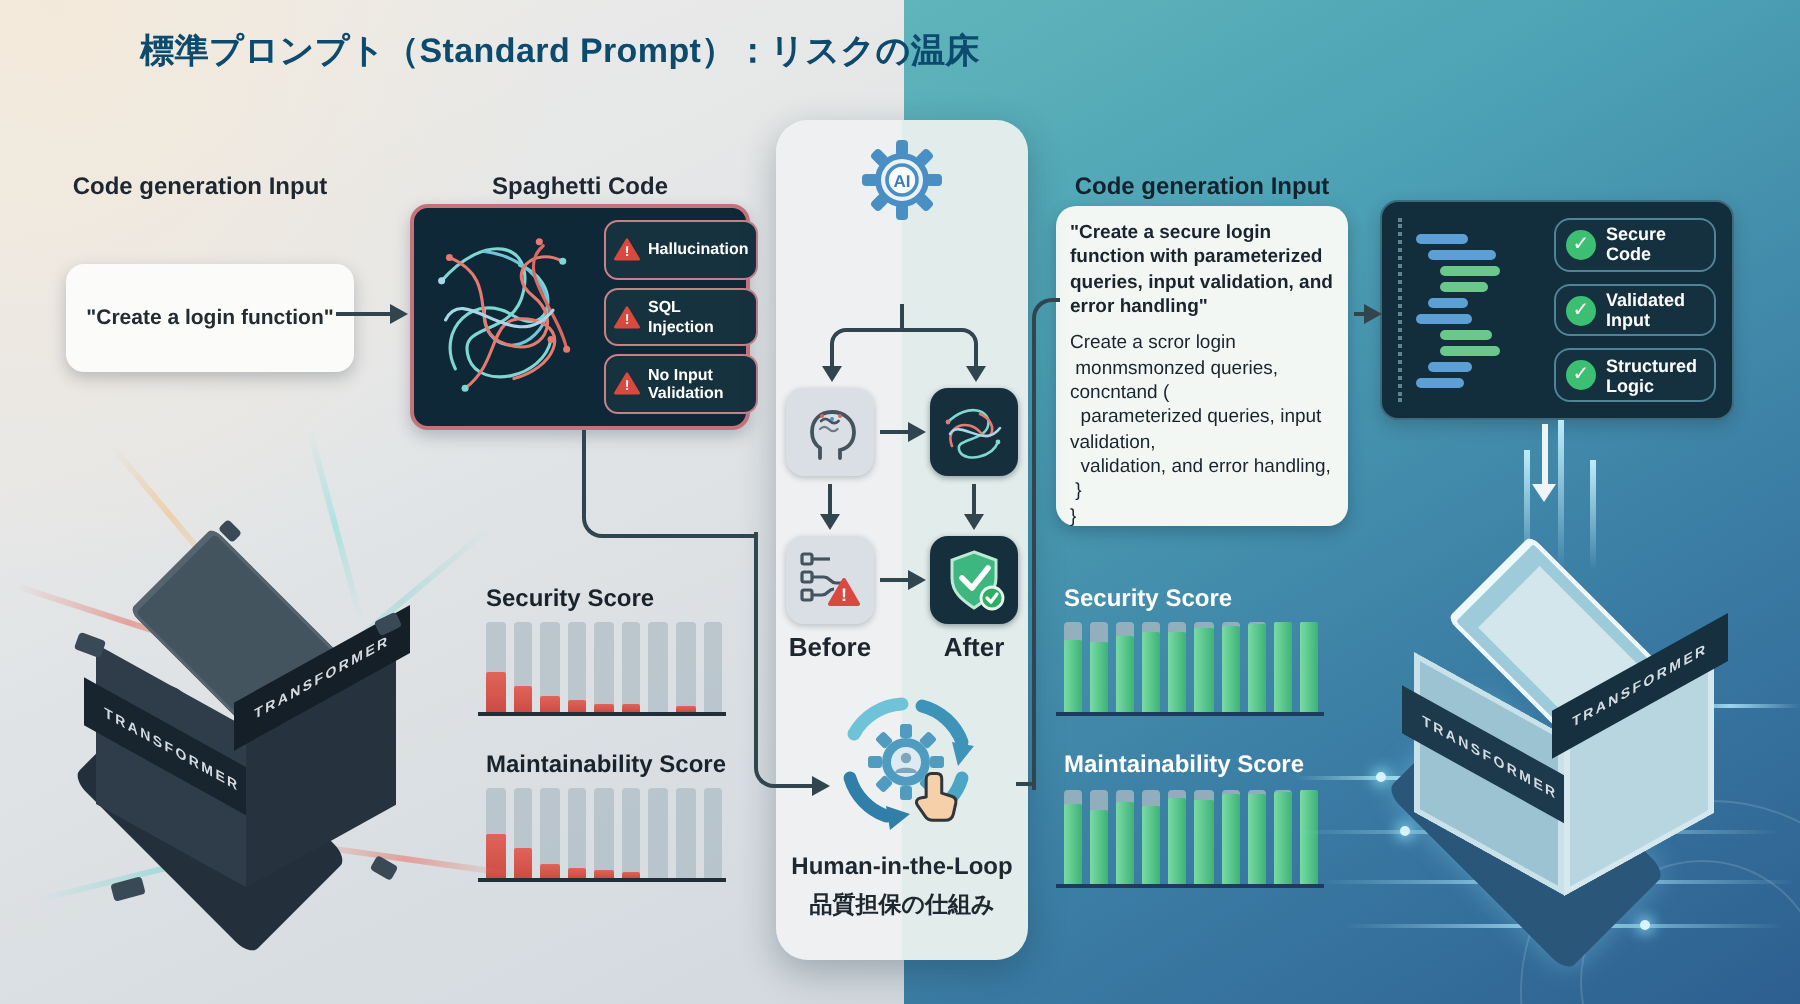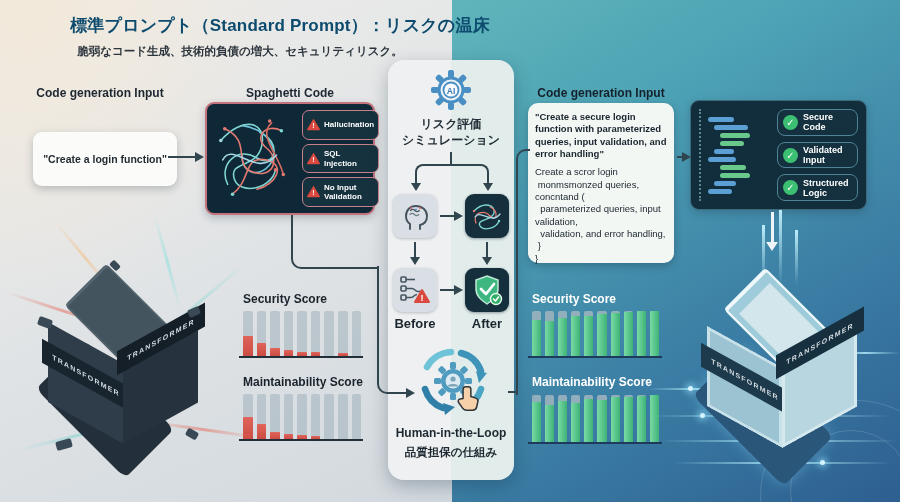--- a/index.html
+++ b/index.html
@@ -113,21 +113,20 @@
   <div class="circuit" style="left:648px;top:388px;width:100px;"></div>
   <div class="circuit" style="left:830px;top:352px;width:70px;"></div>
   <div class="gdot" style="left:700px;top:413px;"></div>
   <div class="gdot" style="left:748px;top:438px;"></div>
   <div class="gdot" style="left:820px;top:460px;"></div>
   <div class="gdot" style="left:688px;top:386px;"></div>
   <div class="contour" style="left:790px;top:430px;width:120px;height:120px;"></div>
   <div class="contour" style="left:760px;top:400px;width:190px;height:190px;"></div>
 
   <div class="title" style="left:28px;top:14px;width:424px;color:#0c4a6e;margin-left:40px;">標準プロンプト（Standard Prompt）：リスクの温床</div>
-  <div class="subtitle" style="left:28px;top:44px;width:424px;color:#2c353d;">脆弱なコード生成、技術的負債の増大、セキュリティリスク。</div>
 
   <div class="sec-label" style="left:30px;top:86px;width:140px;text-align:center;color:#1d2731;">Code generation Input</div>
   <div class="card prompt-box" style="left:33px;top:132px;width:132px;height:50px;">
     <span>"Create a login function"</span>
   </div>
   <div class="hline" style="left:168px;top:156px;width:27px;"></div>
   <div class="tri-r" style="left:195px;top:152px;"></div>
 
   <div class="sec-label" style="left:205px;top:86px;width:170px;text-align:center;color:#1d2731;">Spaghetti Code</div>
   <div class="card spag-box" style="left:205px;top:102px;width:170px;height:113px;">
@@ -308,22 +307,20 @@
           <rect x="19" y="2" width="6" height="8" rx="2" transform="rotate(135 22 22)"></rect>
         <rect x="19" y="2" width="6" height="8" rx="2" transform="rotate(180 22 22)"></rect>
           <rect x="19" y="2" width="6" height="8" rx="2" transform="rotate(225 22 22)"></rect>
         <rect x="19" y="2" width="6" height="8" rx="2" transform="rotate(270 22 22)"></rect>
           <rect x="19" y="2" width="6" height="8" rx="2" transform="rotate(315 22 22)"></rect>
       </g>
       <circle cx="22" cy="22" r="12" fill="#eaf2f8" stroke="#4a8fc4" stroke-width="3"></circle>
       <circle cx="22" cy="22" r="7.5" fill="#f8fbfd" stroke="#4a8fc4" stroke-width="1.8"></circle>
       <text x="22" y="25.5" font-size="8.5" font-weight="700" fill="#3f7cb5" text-anchor="middle">AI</text>
     </svg>
-    <div class="ctr sim-title" style="left:0;top:56px;">リスク評価
-シミュレーション</div>
 
     <div class="vline" style="left:62px;top:92px;height:12px;"></div>
     <div class="elbow" style="left:27px;top:104px;width:35px;height:18px;border-left:2px solid #31454f;border-top:2px solid #31454f;border-top-left-radius:8px;"></div>
     <div class="elbow" style="left:64px;top:104px;width:35px;height:18px;border-right:2px solid #31454f;border-top:2px solid #31454f;border-top-right-radius:8px;"></div>
     <div class="tri-d" style="left:23px;top:123px;"></div>
     <div class="tri-d" style="left:95px;top:123px;"></div>
 
     <div class="mini-box mini-light" style="left:5px;top:134px;">
       <svg width="34" height="34" viewBox="0 0 34 34">
         <path d="M22 30 v-4 c5 -1 7 -5 7 -9 0 -6 -5 -10 -11 -10 -6 0 -10 4 -10 10 0 3 1 6 4 8 v5" fill="none" stroke="#44535e" stroke-width="1.9" stroke-linecap="round"></path>

